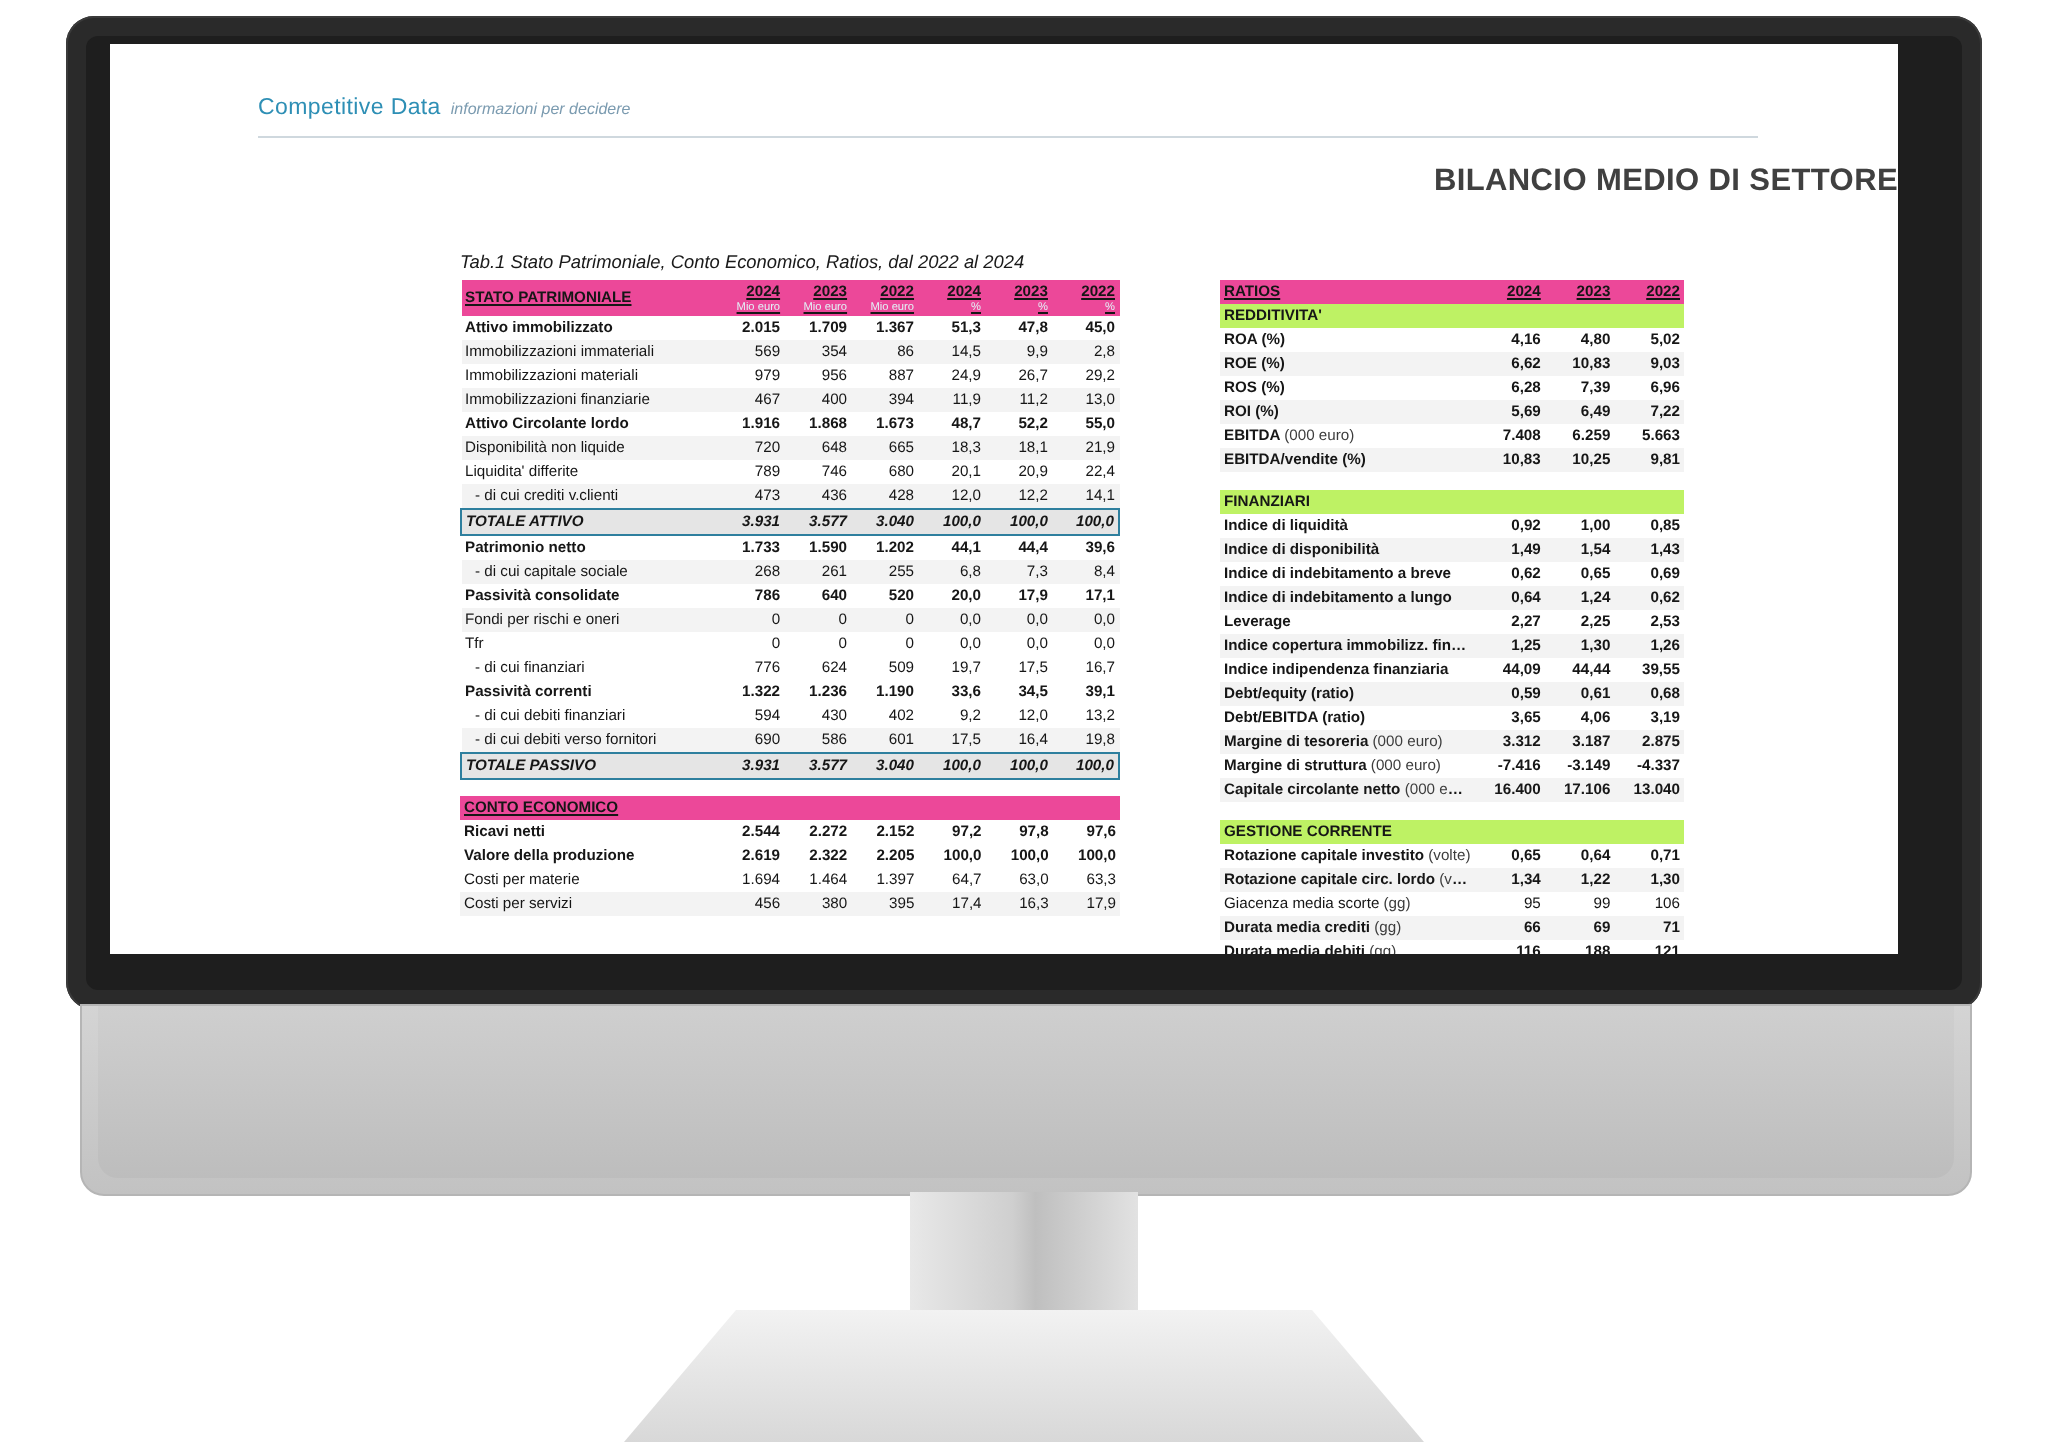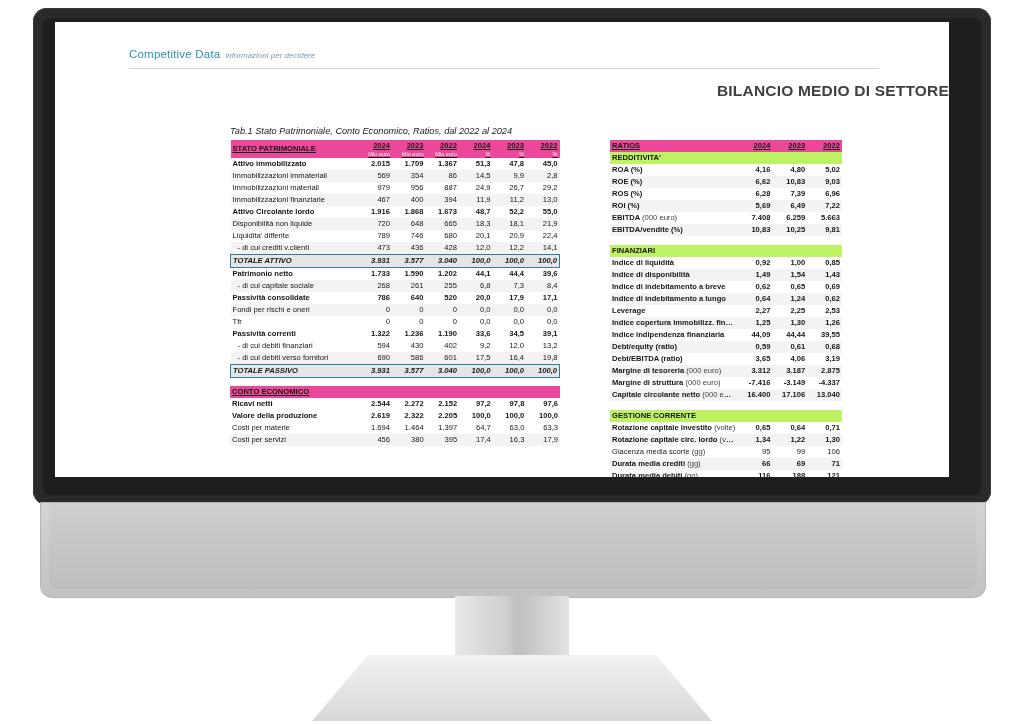--- a/index.html
+++ b/index.html
@@ -249,20 +249,29 @@
                   <td class="num">0,0</td>
                 </tr>
                 <tr class="">
                   <td class="lbl">Tfr</td>
                   <td class="num">0</td>
                   <td class="num">0</td>
                   <td class="num">0</td>
                   <td class="num">0,0</td>
                   <td class="num">0,0</td>
                   <td class="num">0,0</td>
+                </tr>
+                <tr class="">
+                  <td class="lbl indent">- di cui finanziari</td>
+                  <td class="num">776</td>
+                  <td class="num">624</td>
+                  <td class="num">509</td>
+                  <td class="num">19,7</td>
+                  <td class="num">17,5</td>
+                  <td class="num">16,7</td>
                 </tr>
                 <tr class="b">
                   <td class="lbl">Passività correnti</td>
                   <td class="num">1.322</td>
                   <td class="num">1.236</td>
                   <td class="num">1.190</td>
                   <td class="num">33,6</td>
                   <td class="num">34,5</td>
                   <td class="num">39,1</td>
                 </tr>

